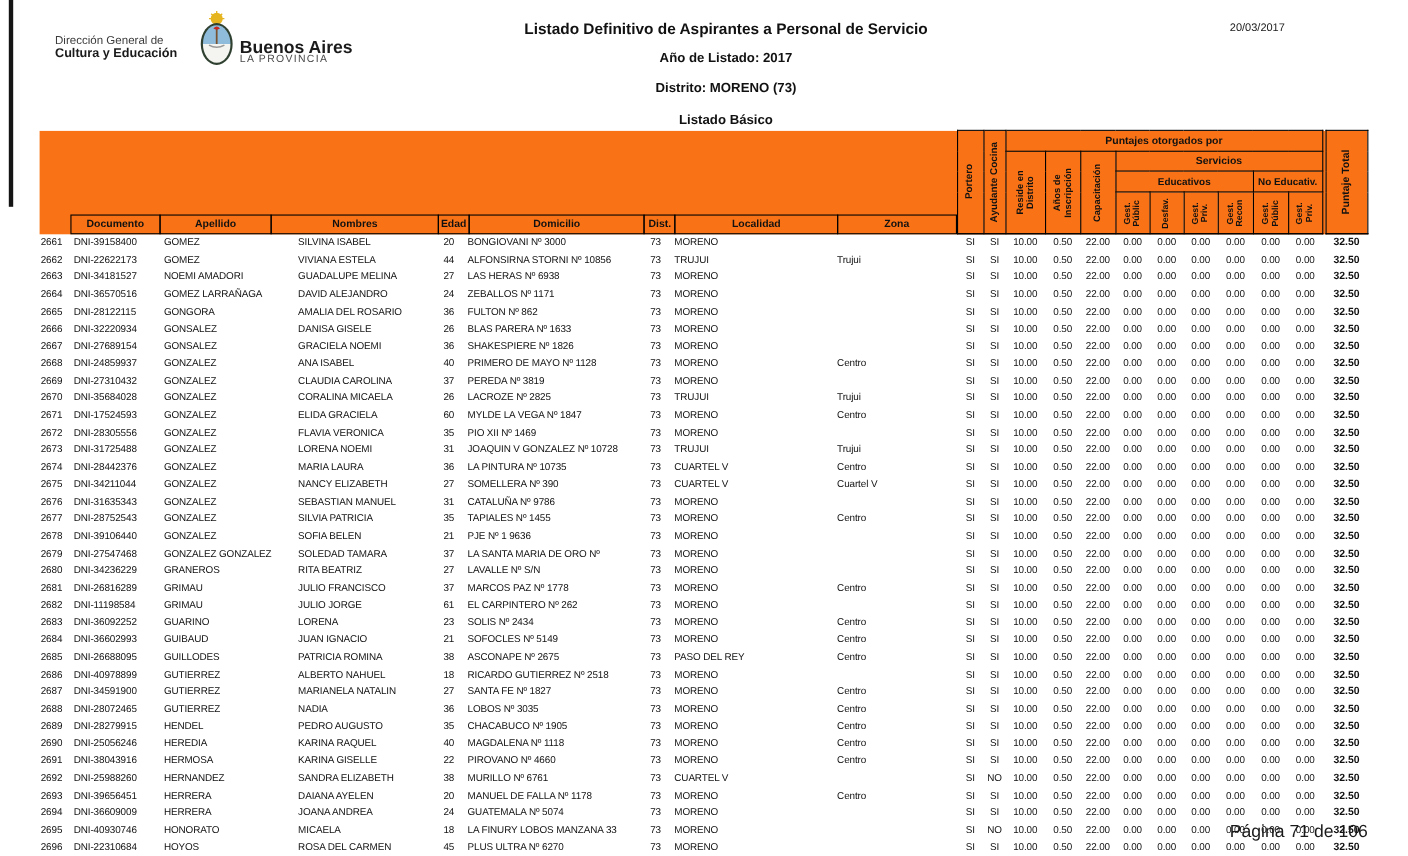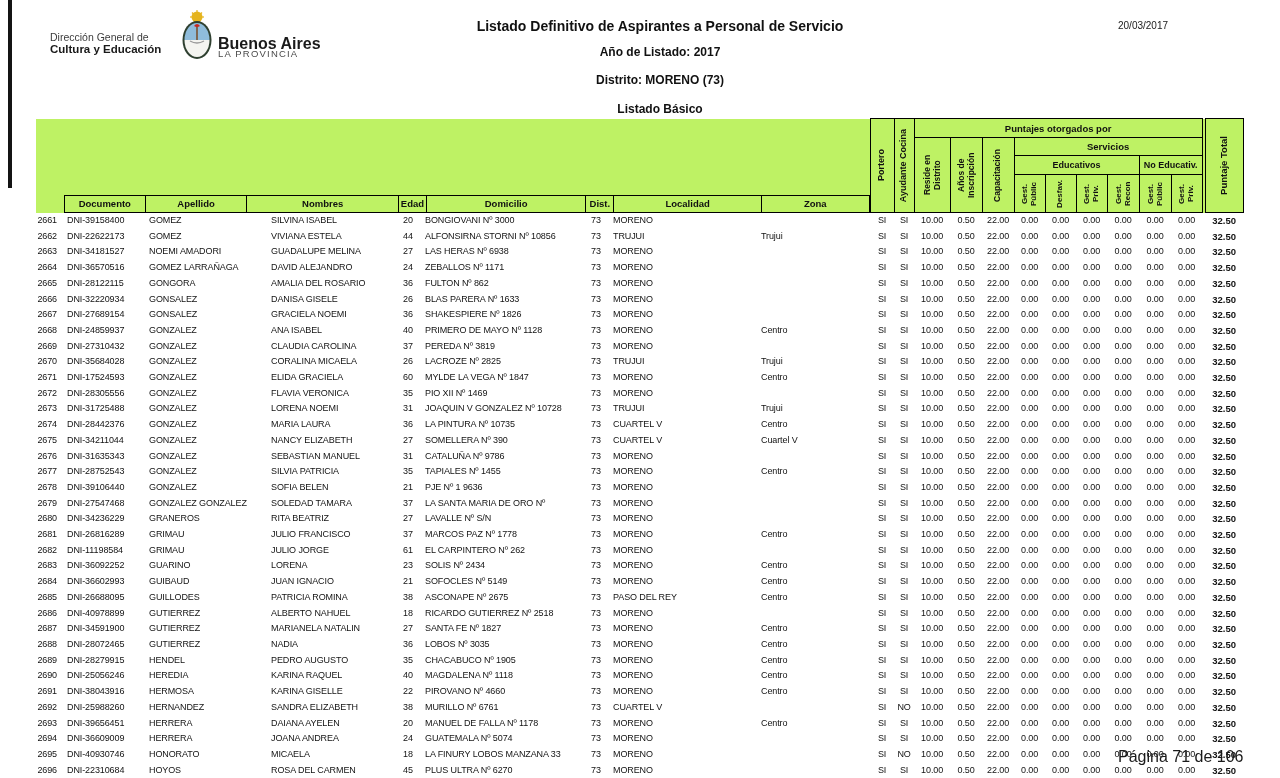--- a/index.html
+++ b/index.html
@@ -16,21 +16,21 @@
   .ctrband{position:absolute;left:380px;width:560px;text-align:center;font-weight:700;}
   .t-title{top:18px;font-size:14px;}
   .t-year{top:45px;font-size:12px;}
   .t-district{top:73px;font-size:12px;}
   .t-listtype{top:102px;font-size:12px;}
   .doc-date{position:absolute;left:1118px;top:20px;font-size:10px;color:#1a1a1a;}
 
   
   table.listado{position:absolute;left:36px;top:118px;width:1207px;border-collapse:collapse;
         table-layout:fixed;font-family:"Liberation Sans",sans-serif;}
-  table.listado th{padding:0;font-weight:700;vertical-align:middle;background:#bef264;}
+  table.listado th{padding:0;font-weight:700;vertical-align:middle;background:#f97316;}
   th.b{border:1px solid #000;}
   th.nb{border:none;}
   tr.hr1 th{height:18px;}
   tr.hr2 th{height:17px;}
   tr.hr3 th{height:18px;}
   tr.hr4 th{height:37px;}
   .gh{font-size:9.5px;text-align:center;}
   .gh-sm{font-size:9px;text-align:center;}
 
   
@@ -45,21 +45,21 @@
   .lh-wrap{display:flex;align-items:flex-end;height:100%;}
   .lh-sp{width:28px;}
   .lh-box{box-sizing:border-box;height:18px;border:1px solid #000;margin-left:-1px;
           display:flex;align-items:center;justify-content:center;
           font-size:9.5px;font-weight:700;}
   .lh-box.first{margin-left:0;}
 
   
   tbody td{height:13.7px;line-height:13.7px;font-size:9px;color:#121212;border:none;
            white-space:nowrap;overflow:hidden;letter-spacing:-0.1px;}
-  td.num{text-align:right;padding-right:7px;margin-left:15px;}
+  td.num{padding-right:7px;margin-left:15px;}
   td.txt{text-align:left;padding-left:3px;}
   td.ctr{text-align:center;}
   td.tot{text-align:center;font-weight:700;font-size:9.5px;letter-spacing:0;margin-left:32px;}
   td.gapc{}
 
   
   .criterio{position:absolute;left:37px;top:785px;width:900px;font-size:8px;
             letter-spacing:-0.1px;color:#222;white-space:nowrap;font-style:italic;}
   .pagenum{position:absolute;left:1072px;top:748px;font-size:16px;color:#1a1a1a;padding-left:46px;}
 </style>

